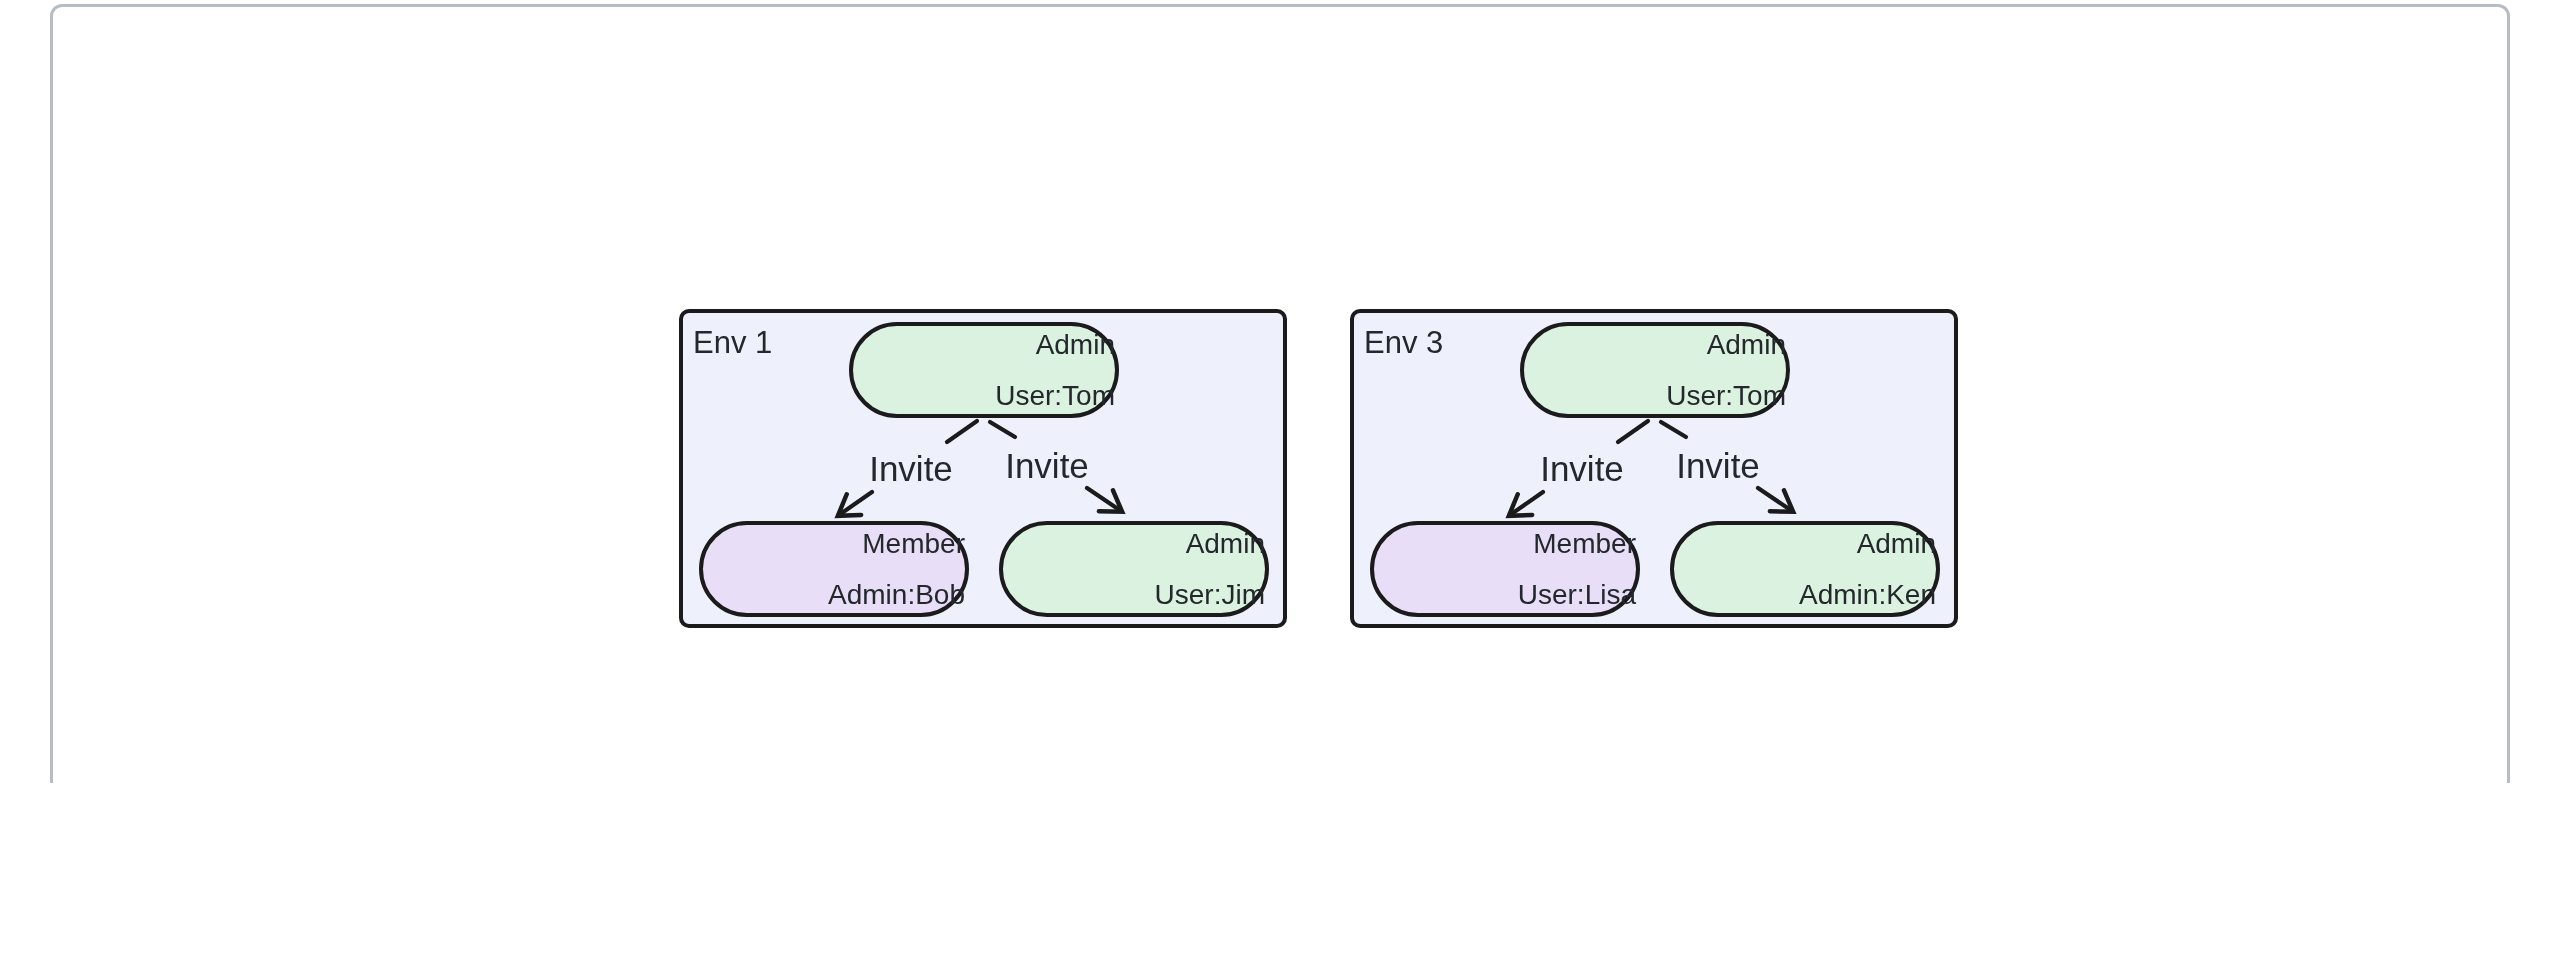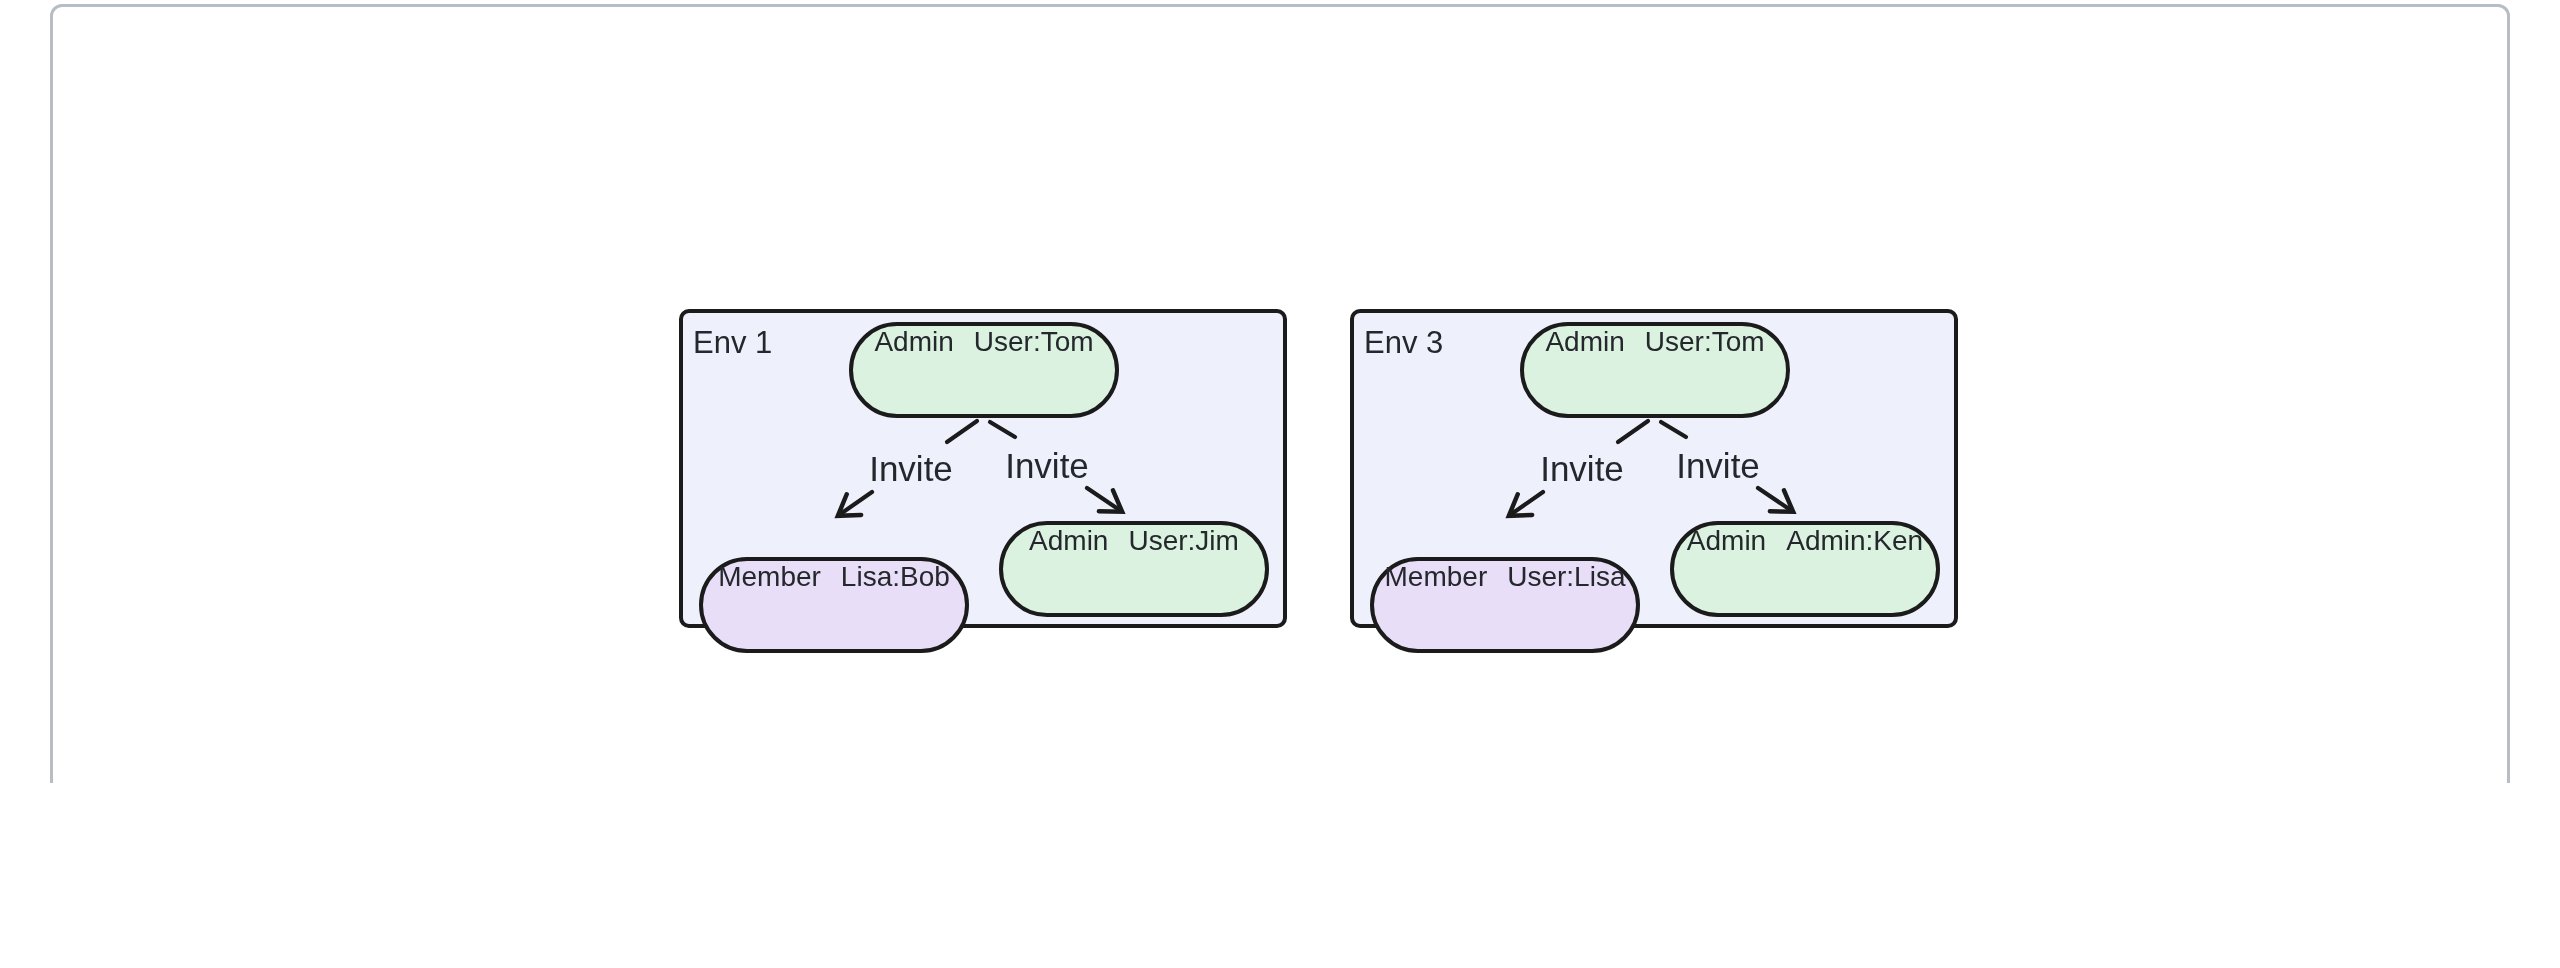--- a/index.html
+++ b/index.html
@@ -46,31 +46,31 @@
     stroke-width: 4.2;
     stroke-linecap: round;
   }
   .node {
     position: absolute;
     box-sizing: border-box;
     width: 270px; height: 96px;
     border: 4px solid var(--stroke, #1b1b1b);
     border-radius: 48px;
     display: flex;
-    flex-direction: row;
-    align-items: flex-start;
+    flex-direction: column;
+    align-items: flex-end;
     justify-content: center;
     text-align: center;
     font-size: 28px;
     line-height: 31px;
     color: var(--text, #24282d);
     gap: 20px;
   }
   .node.admin  { background: var(--admin-fill, #dcf2e0); }
-  .node.member { background: var(--member-fill, #e8def7); margin-top: 36px; }
+  .node.member { background: var(--member-fill, #e8def7); }
   .edge-label {
     position: absolute;
     transform: translate(-50%, -50%);
     font-size: 35px;
     color: var(--text, #24282d);
     white-space: nowrap;
   }
 </style>
 </head>
 <body>
@@ -92,21 +92,21 @@
     </svg>
 
     <div class="subgraph-label">Env 1</div>
 
     <div class="node admin" style="left:166px; top:9px;">
       <div>Admin</div>
       <div>User:Tom</div>
     </div>
     <div class="node member" style="left:16px; top:208px;">
       <div>Member</div>
-      <div>Lisa:Bob</div>
+      <div>Admin:Bob</div>
     </div>
     <div class="node admin" style="left:316px; top:208px;">
       <div>Admin</div>
       <div>User:Jim</div>
     </div>
 
     <div class="edge-label" style="left:228px; top:156px;">Invite</div>
     <div class="edge-label" style="left:364px; top:153px;">Invite</div>
   </div>
 

